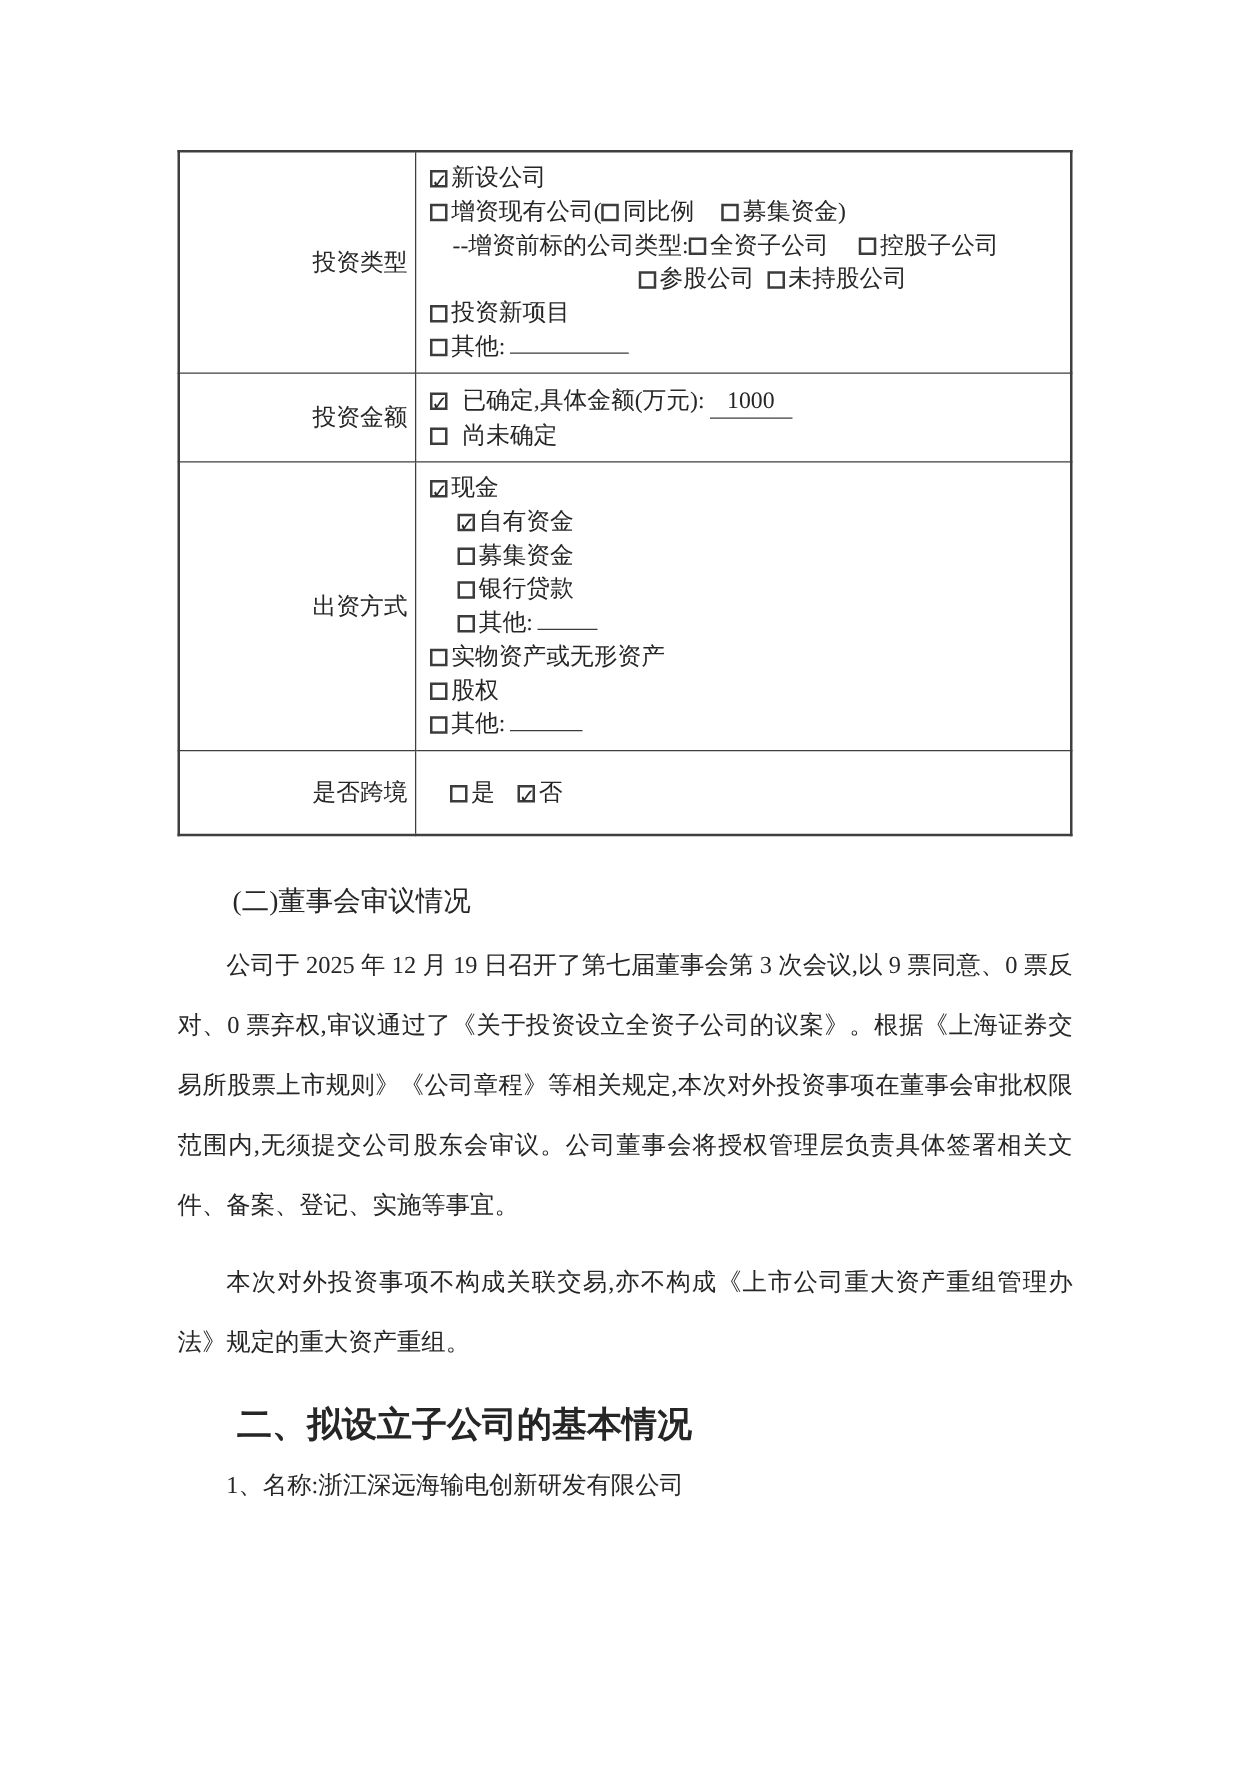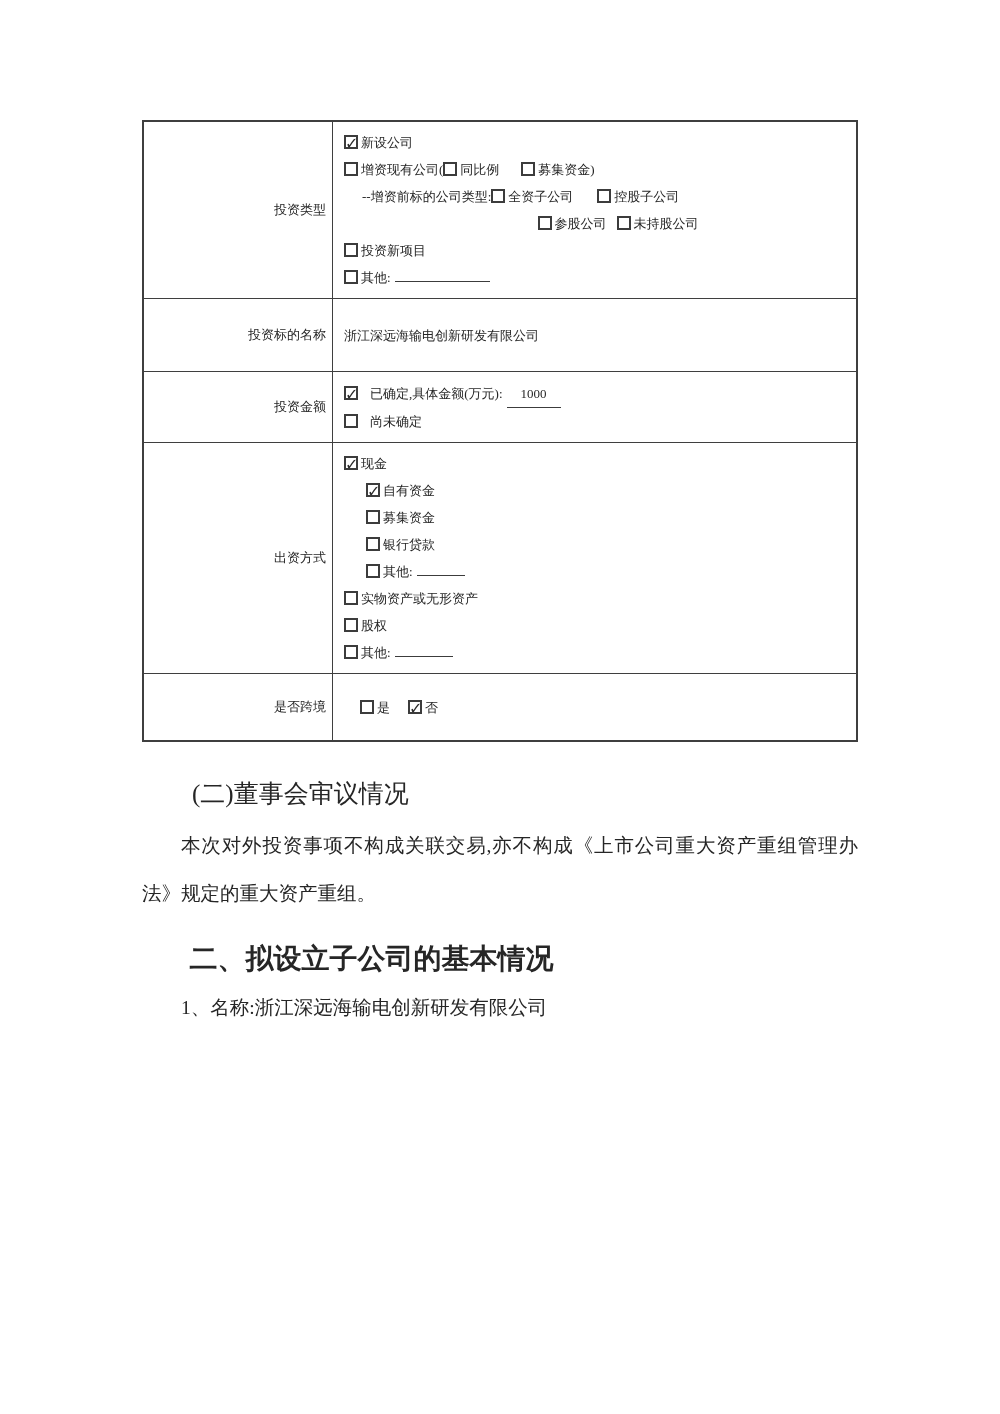--- a/index.html
+++ b/index.html
@@ -16,21 +16,21 @@
   }
   
   table.inv{
     width:716px;
     border-collapse:collapse;
     border:2px solid #3f3f3f;
     table-layout:fixed;
   }
   table.inv td{
     border:1px solid #3f3f3f;
-    font-size:13px;
+    font-size:19px;
     vertical-align:middle;
   }
   td.label-cell{
     width:176px;
     text-align:right;
     padding:4px 6px;
   }
   td.value-cell{
     padding:7px 10px 7px 11px;
   }
@@ -70,21 +70,21 @@
   .ul-text{
     display:inline-block;
     border-bottom:1.5px solid #3c3c3c;
     text-align:center;
     padding:0 14px;
   }
   .tok-gap{display:inline-block;}
   
   .sub{
     margin:38px 0 0 0;
-    font-size:25px;
+    font-size:22px;
     line-height:28px;
     text-indent:2em;
   }
   .para{
     margin:14px 0 0 0;
     font-size:19.5px;
     line-height:48px;
     text-align:justify;
     text-indent:2em;
   }
@@ -111,26 +111,20 @@
           <td class="label-cell">投资类型</td>
           <td class="value-cell">
             <div class="cell-line"><span class="cb checked"></span><span>新设公司</span></div>
             <div class="cell-line"><span class="cb"></span><span>增资现有公司(</span><span class="cb"></span><span>同比例</span><span class="tok-gap" style="width: 22px;"></span><span class="cb"></span><span>募集资金)</span></div>
             <div class="cell-line" style="padding-left: 18px;"><span>--增资前标的公司类型:</span><span class="cb"></span><span>全资子公司</span><span class="tok-gap" style="width: 24px;"></span><span class="cb"></span><span>控股子公司</span></div>
             <div class="cell-line" style="padding-left: 46px; text-align: center;"><span class="cb"></span><span>参股公司</span><span class="tok-gap" style="width: 10px;"></span><span class="cb"></span><span>未持股公司</span></div>
             <div class="cell-line"><span class="cb"></span><span>投资新项目</span></div>
             <div class="cell-line"><span class="cb"></span><span>其他:</span><span class="tok-gap" style="width: 4px;"></span><span class="ul-blank" style="width: 95px;"></span></div>
           </td>
         </tr>
-        <tr class="r-target">
-          <td class="label-cell">投资标的名称</td>
-          <td class="value-cell">
-            <div class="cell-line"><span>浙江深远海输电创新研发有限公司</span></div>
-          </td>
-        </tr>
         <tr class="r-amount">
           <td class="label-cell">投资金额</td>
           <td class="value-cell">
             <div class="cell-line"><span class="cb checked"></span><span class="tok-gap" style="width: 9px;"></span><span>已确定,具体金额(万元):</span><span class="tok-gap" style="width: 4px;"></span><span class="ul-text">1000</span></div>
             <div class="cell-line"><span class="cb"></span><span class="tok-gap" style="width: 9px;"></span><span>尚未确定</span></div>
           </td>
         </tr>
         <tr>
           <td class="label-cell">出资方式</td>
           <td class="value-cell">
@@ -148,20 +142,21 @@
           <td class="label-cell">是否跨境</td>
           <td class="value-cell">
             <div class="cell-line"><span class="cb"></span><span>是</span><span class="tok-gap" style="width: 18px;"></span><span class="cb checked"></span><span>否</span></div>
           </td>
         </tr>
       </tbody>
   </table>
 
   <p class="sub">(二)董事会审议情况</p>
 
+  <p class="para">公司于 2025 年 12 月 19 日召开了第七届董事会第 3 次会议,以 9 票同意、0 票反对、0 票弃权,审议通过了《关于投资设立全资子公司的议案》。根据《上海证券交易所股票上市规则》《公司章程》等相关规定,本次对外投资事项在董事会审批权限范围内,无须提交公司股东会审议。公司董事会将授权管理层负责具体签署相关文件、备案、登记、实施等事宜。</p>
 
   <p class="para">本次对外投资事项不构成关联交易,亦不构成《上市公司重大资产重组管理办法》规定的重大资产重组。</p>
 
   <h2 class="heading">二、拟设立子公司的基本情况</h2>
 
   <p class="para item">1、名称:浙江深远海输电创新研发有限公司</p>
 
 </div>
 
 </body></html>

